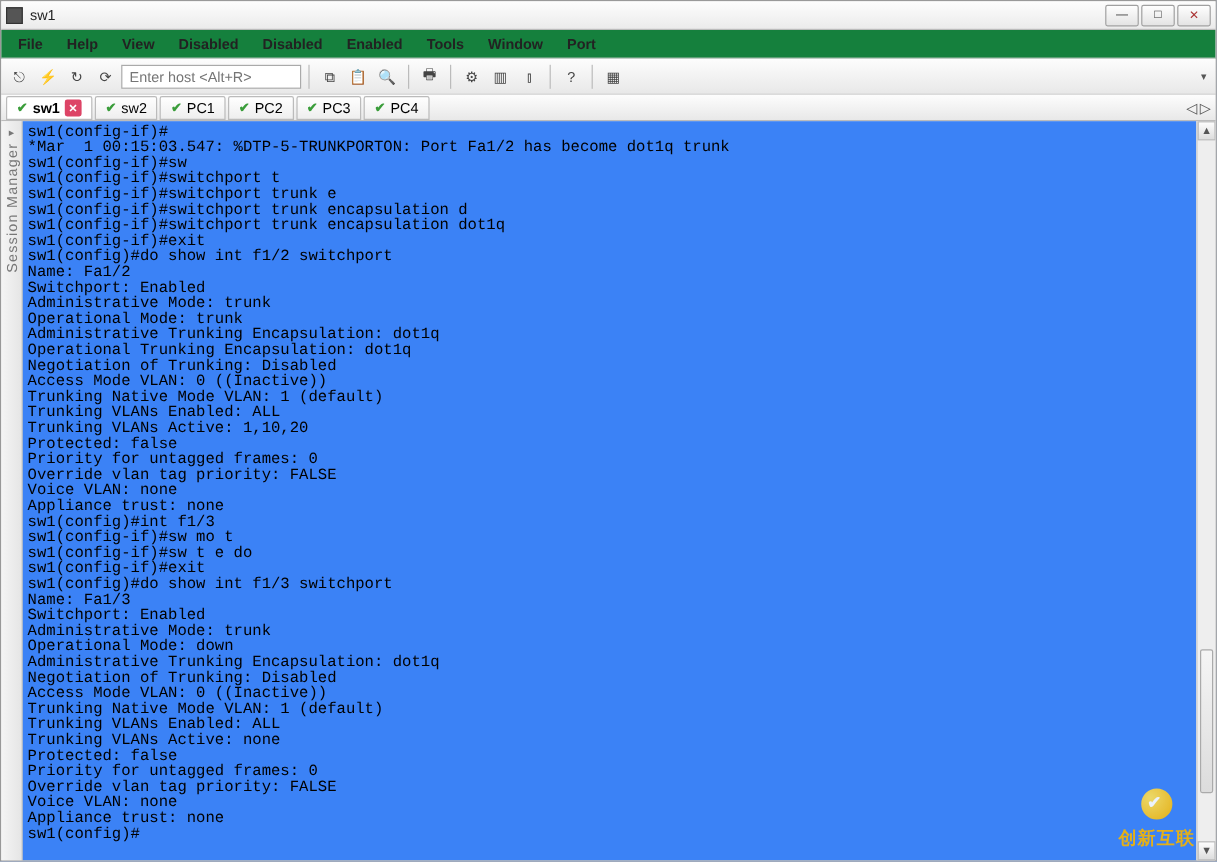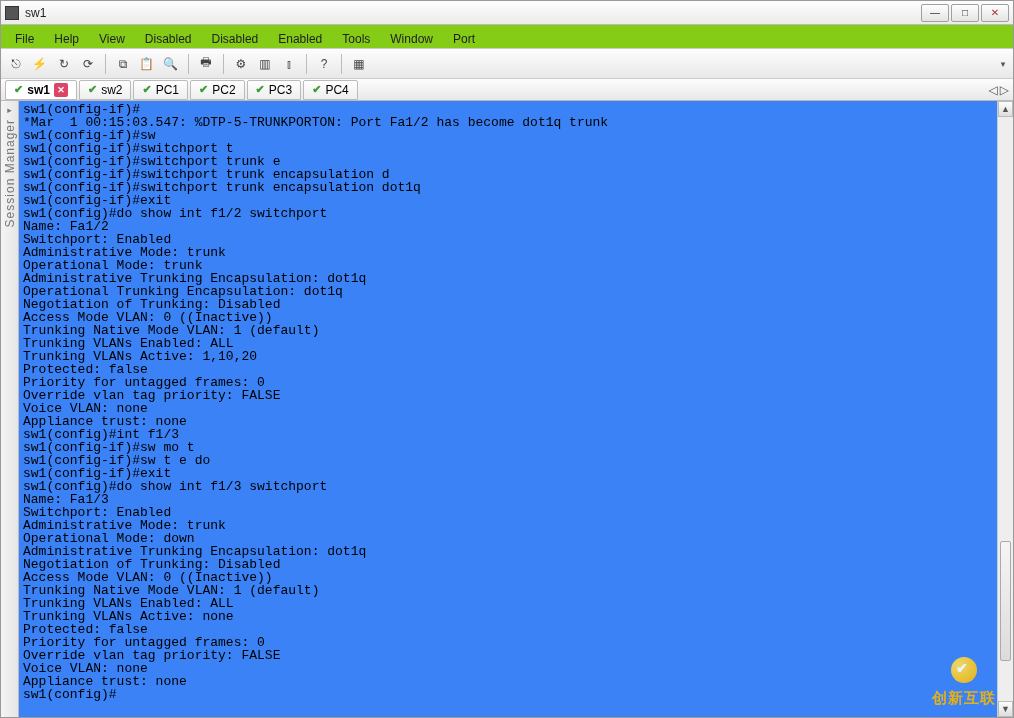--- a/index.html
+++ b/index.html
@@ -3,21 +3,21 @@
 <meta charset="utf-8">
 <style>
   * { margin:0; padding:0; box-sizing:border-box; font-family:"Segoe UI",Tahoma,sans-serif; font-size:12px; }
   body { background:#f0f0f0; width:1014px; height:718px; overflow:hidden; border:1px solid #999; }
   .titlebar { height:24px; background:linear-gradient(#fdfdfd,#ebebeb); display:flex; align-items:center; padding:0 4px; border-bottom:1px solid #bbb; }
   .titlebar .appicon { width:14px; height:14px; background:#555; margin-right:6px; border:1px solid #333; }
   .titlebar .title { flex:1; color:#222; }
   .winbtns { display:flex; gap:2px; }
   .winbtn { width:28px; height:18px; border:1px solid #a0a0a0; background:linear-gradient(#fefefe,#e4e4e4); display:flex; align-items:center; justify-content:center; font-size:10px; color:#333; border-radius:2px; }
   .winbtn.close{ color:#a33; }
-  .menubar { height:24px; background:#84cc16; display:flex; align-items:flex-end; padding:0 4px; border-bottom:1px solid #ccc; }
+  .menubar { height:24px; background:#15803d; display:flex; align-items:center; padding:0 4px; border-bottom:1px solid #ccc;font-weight:bold; }
   .menubar span { padding:2px 10px; color:#222; }
   .toolbar { height:30px; background:linear-gradient(#fdfdfd,#e8e8e8); display:flex; align-items:center; padding:0 4px; border-bottom:1px solid #ccc; gap:2px; }
   .tbtn { width:22px; height:22px; display:flex; align-items:center; justify-content:center; color:#444; border-radius:2px; }
   .tsep { width:1px; height:20px; background:#bbb; margin:0 4px; }
   .hostinput { height:20px; width:150px; border:1px solid #aaa; padding:0 6px; color:#888; background:#fff; }
   .tool-end { margin-left:auto; width:12px; height:12px; display:flex; align-items:center; justify-content:center; color:#555; font-size:9px;}
   .tabbar { height:22px; background:linear-gradient(#fdfdfd,#e8e8e8); display:flex; align-items:center; padding:0 4px; border-bottom:1px solid #bbb; gap:2px; }
   .tab { display:flex; align-items:center; height:20px; padding:0 8px; border:1px solid #bbb; background:linear-gradient(#fff,#eee); border-radius:2px 2px 0 0; gap:4px; font-size:11px; }
   .tab.active{ background:#fff; font-weight:bold; }
   .tabcheck{ color:#3a9d3a; font-weight:bold; font-size:11px;}
@@ -59,20 +59,21 @@
   <span>Tools</span>
   <span>Window</span>
   <span>Port</span>
 </div>
 
 <div class="toolbar">
   <div class="tbtn">⎋</div>
   <div class="tbtn">⚡</div>
   <div class="tbtn">↻</div>
   <div class="tbtn">⟳</div>
+  <input class="hostinput" placeholder="Enter host &lt;Alt+R&gt;" style="">
   <div class="tsep"></div>
   <div class="tbtn">⧉</div>
   <div class="tbtn">📋</div>
   <div class="tbtn">🔍</div>
   <div class="tsep"></div>
   <div class="tbtn">🖶</div>
   <div class="tsep"></div>
   <div class="tbtn">⚙</div>
   <div class="tbtn">▥</div>
   <div class="tbtn">⫾</div>

